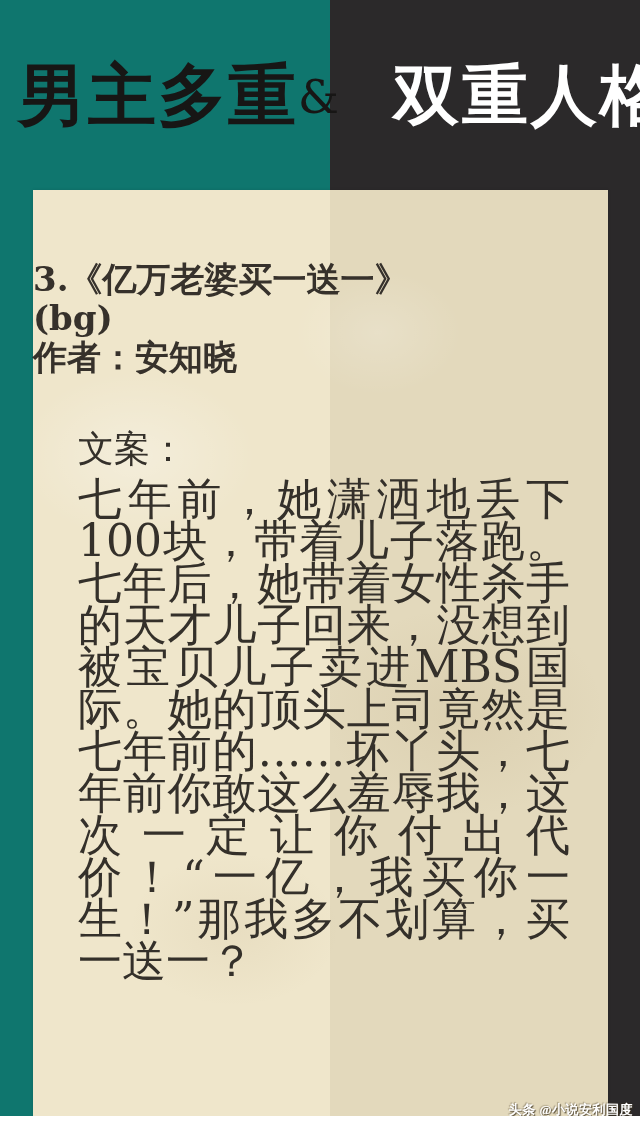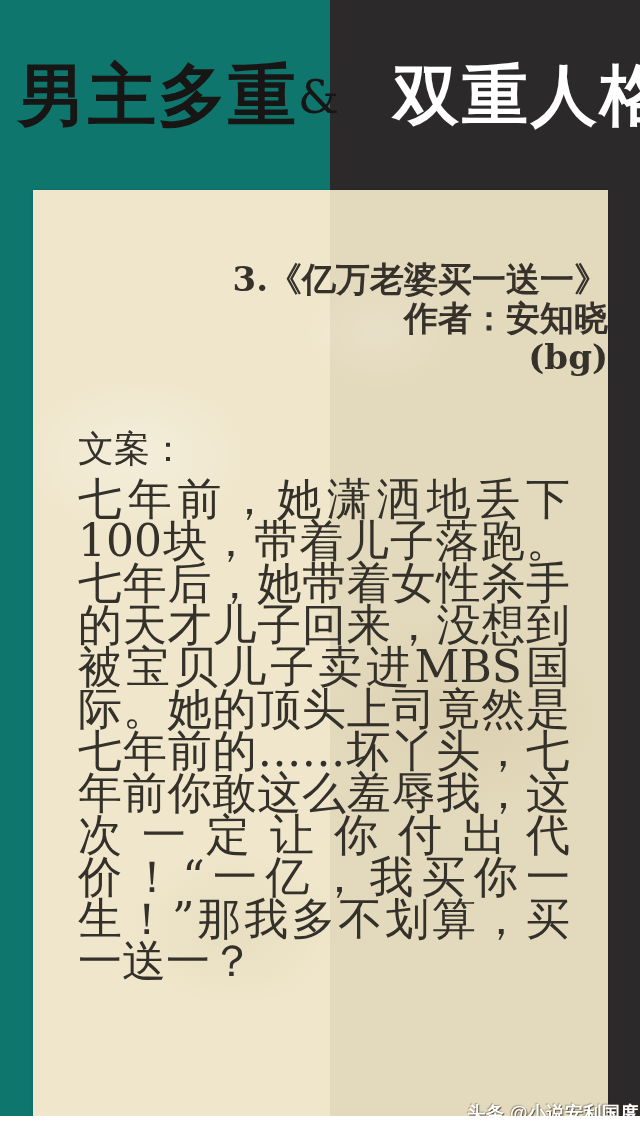--- a/index.html
+++ b/index.html
@@ -70,21 +70,21 @@
       radial-gradient(ellipse 170px 120px at 18% 28%, rgba(255,255,255,0.30), rgba(255,255,255,0) 70%),
       radial-gradient(ellipse 200px 150px at 75% 55%, rgba(150,122,72,0.10), rgba(150,122,72,0) 70%),
       radial-gradient(ellipse 150px 110px at 35% 78%, rgba(150,122,72,0.08), rgba(150,122,72,0) 70%),
       radial-gradient(ellipse 120px 90px at 60% 15%, rgba(255,255,255,0.18), rgba(255,255,255,0) 70%),
       linear-gradient(to right, #efe6cb 0%, #efe6cb 51.6%, #e3d9bc 51.6%, #e3d9bc 100%);
     box-shadow: 0 0 3px rgba(0,0,0,0.12);
   }
 
   .book-title {
     margin-top: 70px;
-    text-align: right;
+    text-align: left;
     color: #36312b;
     font-family: "DejaVu Serif", serif;
     font-weight: 600;
     font-size: 34px;
     line-height: 39px;
   }
 
   .synopsis-label {
     margin: 51px 38px 8px 45px;
     color: #34302a;
@@ -99,26 +99,26 @@
     font-family: "DejaVu Serif", serif;
     font-size: 44px;
     line-height: 42px;
     text-align: justify;
     line-break: loose;
   }
 
   .watermark {
     position: absolute;
     top: 1101px;
-    right: 1px;
+    right: 7px;
     color: #ffffff;
-    font-size: 18px;
+    font-size: 13px;
     font-weight: 700;
     letter-spacing: 0.5px;
-    font-family: Liberation Sans, sans-serif;
+    font-family: Liberation Serif, serif;
     text-shadow: 1px 1px 1px rgba(62,52,32,0.85), -1px -1px 1px rgba(62,52,32,0.35);
     z-index: 5;
     white-space: nowrap;
   }
 </style>
 </head>
 <body>
 
 <div class="page">
 
@@ -127,22 +127,22 @@
   <div class="header">
     <div class="left-part">
       <span>男主多重</span><span class="amp">&amp;</span>
     </div>
     <div class="right-part">双重人格</div>
   </div>
 
   <div class="paper">
     <div class="book-title">
       <div>3.《亿万老婆买一送一》</div>
+      <div>(bg)</div>
       <div>作者：安知晓</div>
-      <div>(bg)</div>
     </div>
 
     <div class="synopsis-label">文案：</div>
     <div class="synopsis-text">七年前，她潇洒地丢下100块，带着儿子落跑。七年后，她带着女性杀手的天才儿子回来，没想到被宝贝儿子卖进MBS国际。她的顶头上司竟然是七年前的……坏丫头，七年前你敢这么羞辱我，这次一定让你付出代价！“一亿，我买你一生！”那我多不划算，买一送一？</div>
   </div>
 
   <div class="watermark">头条 @小说安利国度</div>
 
 </div>
 

